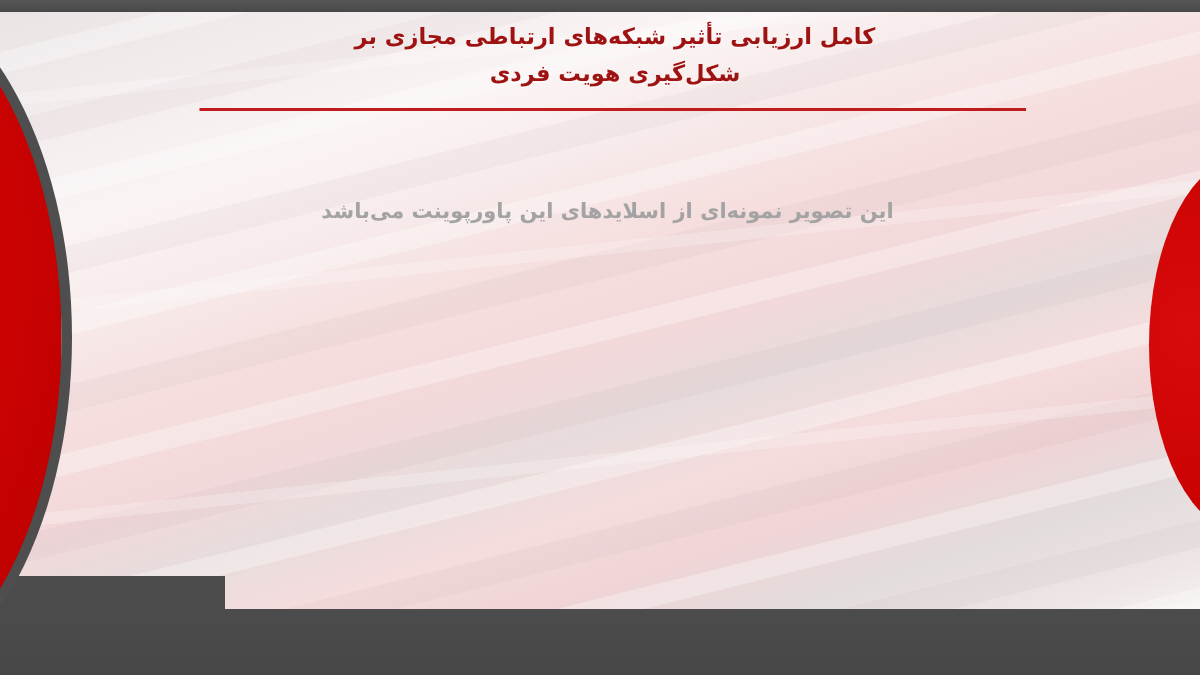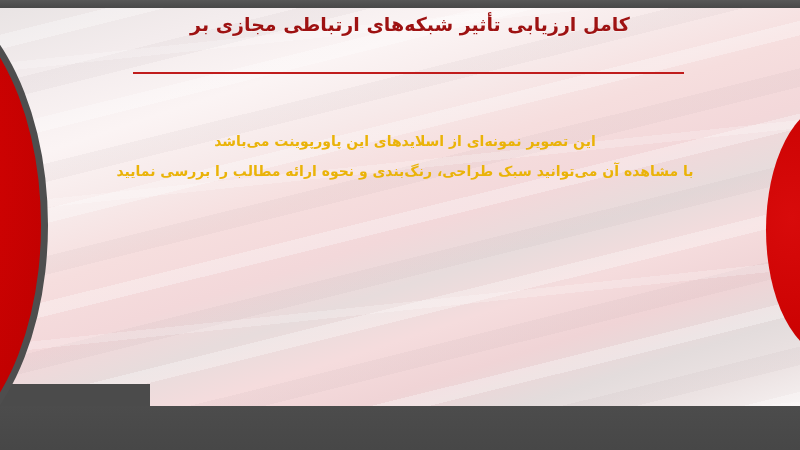--- a/index.html
+++ b/index.html
@@ -79,39 +79,39 @@
     z-index:3;
   }
 
   
   .title-wrap{
     position:absolute;left:120px;top:12px;width:580px;
     text-align:center;z-index:5;
   }
   .title-line{
     color:#9e1212;
-    font-size:19px;
+    font-size:15px;
     font-weight:bold;
     line-height:25px;
     letter-spacing:0px;
     white-space:nowrap;
     text-shadow:0 1px 0 rgba(255,255,255,0.35);
   }
   .title-rule{
     position:absolute;left:133px;top:72px;width:551px;height:2px;
     background:#c01c1c;z-index:5;
   }
 
   
   .body-wrap{
     position:absolute;left:60px;top:126px;width:690px;
     text-align:center;z-index:5;
   }
   .body-line{
-    color:#eab308;
+    color:#a3a3a3;
     font-size:14px;
     font-weight:bold;
     line-height:30px;
     white-space:nowrap;
   }
 </style>
 </head>
 <body>
 
 <div id="slide">
@@ -122,21 +122,21 @@
   <div class="wedge-bl"></div>
 
   <div class="frame-top"></div>
   <div class="frame-bottom"></div>
 
   <div class="left-ellipse"></div>
   <div class="right-ellipse"></div>
 
   <div class="title-wrap">
     <div class="title-line">کامل ارزیابی تأثیر شبکه‌های ارتباطی مجازی بر</div>
+    <div class="title-line">شکل‌گیری هویت فردی</div>
   </div>
   <div class="title-rule"></div>
 
   <div class="body-wrap">
     <div class="body-line">این تصویر نمونه‌ای از اسلایدهای این پاورپوینت می‌باشد</div>
-    <div class="body-line">با مشاهده آن می‌توانید سبک طراحی، رنگ‌بندی و نحوه ارائه مطالب را بررسی نمایید</div>
   </div>
 
 </div>
 
 </body></html>

